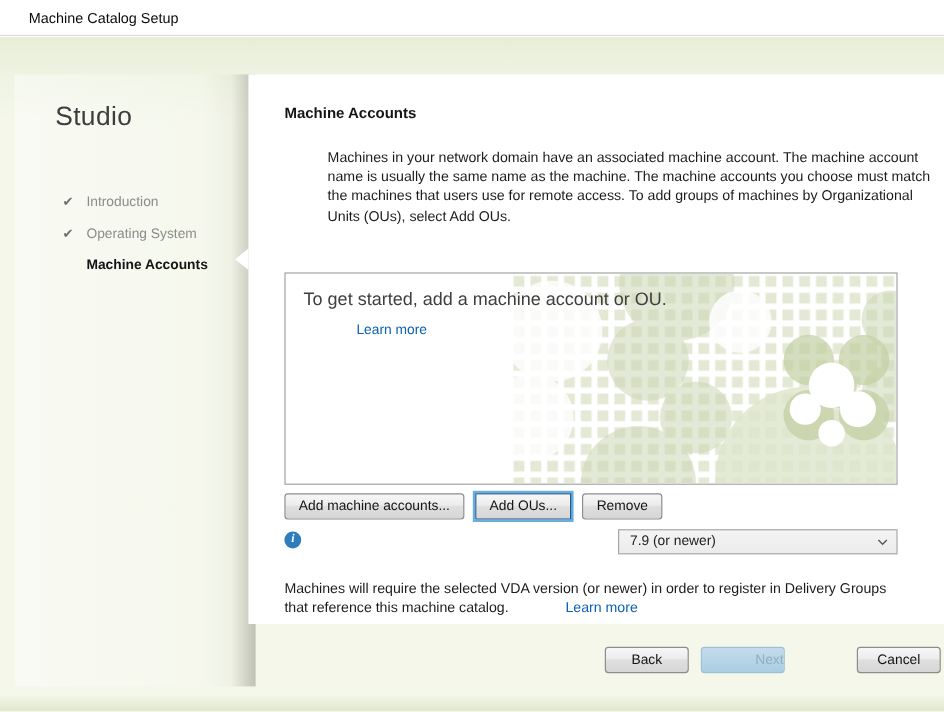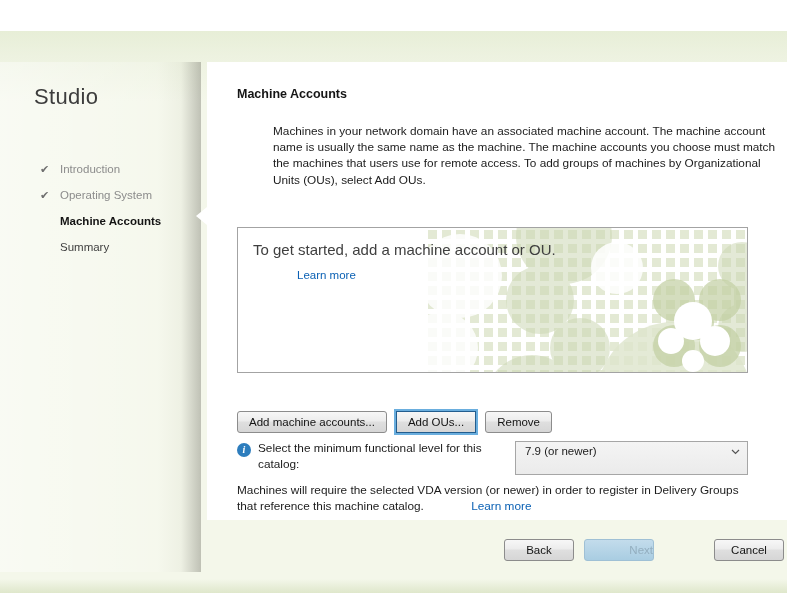--- a/index.html
+++ b/index.html
@@ -12,101 +12,101 @@
   .titlebar .title{ position:absolute; left:24px; top:0; line-height:30px; font-size:12px; color:#0a0a0a; }
 
   
   .dialog-bg{ position:absolute; top:31px; left:0; width:787px; height:562px; background:#f4f7ea; }
   .band{ position:absolute; top:31px; left:0; width:787px; height:70px;
          background:linear-gradient(180deg,#e7eed7 0%, #edf2e0 35%, rgba(244,247,234,0) 100%); }
   .bottom-strip{ position:absolute; bottom:0; left:0; width:787px; height:14px;
          background:linear-gradient(180deg, rgba(222,230,200,0) 0%, #dfe7cb 100%); }
 
   
-  .sidebar{ position:absolute; left:0; top:62px; width:201px; height:510px;
+  .sidebar{ position:absolute; left:12px; top:62px; width:201px; height:510px;
             background:linear-gradient(to right, rgba(255,255,255,0.45) 0%, rgba(255,255,255,0.15) 78%,
                        rgba(140,140,128,0.06) 90%, rgba(105,105,95,0.38) 100%); }
   .studio{ position:absolute; left:34px; top:22px; font-size:22px; color:#3d3d3d; letter-spacing:.3px; }
   .steps{ position:absolute; left:40px; top:100px; list-style:none; width:160px; }
   .step{ position:relative; padding-left:20px; height:26px; font-size:11.5px; line-height:15px; }
   .step .check{ position:absolute; left:0; top:0; font-size:11px; color:#6f6f6f; }
   .step.done{ color:#8c8c8c; }
   .step.current{ color:#141414; font-weight:bold; }
   .step.upcoming{ color:#3f3f3f; }
 
   
   .panel{ position:absolute; left:207px; top:62px; width:580px; height:458px; background:#fff; }
   .notch{ position:absolute; left:196px; top:207px; width:0; height:0; z-index:3;
           border-top:9px solid transparent; border-bottom:9px solid transparent; border-right:11px solid #fff; }
 
   
   .heading{ position:absolute; left:237px; top:87px; font-size:12.5px; font-weight:bold; color:#151515; }
   .intro{ position:absolute; left:237px; top:123px; width:514px; font-size:11.8px; line-height:16.2px; color:#1b1b1b;margin-left:36px; }
   .select-label{ position:absolute; left:237px; top:201px; font-size:11.8px; font-weight:bold; color:#151515; }
 
-  .listbox{ position:absolute; left:237px; top:227px; width:511px; height:146px;
+  .listbox{ position:absolute; left:237px; top:227px; width:511px; height:177px;
             background:#fff; border:1px solid #a3a3a3; overflow:hidden; }
   .listbox .deco{ position:absolute; right:0; top:0; }
   .placeholder{ position:absolute; left:15px; top:13px; font-size:15px; color:#3f3f3f; z-index:2; }
   .lb-learn{ position:absolute; left:15px; top:41px; font-size:11.5px; z-index:2; }
   a.link{ color:#0b61b4; text-decoration:none; cursor:pointer;margin-left:44px; }
 
   
   .btn{ display:inline-block; height:22px; padding:0 11px; font-size:11.5px; line-height:20px; color:#141414;
         text-align:right; border:1px solid #8c8c8c; border-radius:3px;
         background:linear-gradient(180deg,#f7f7f7 0%,#ececec 45%,#dfdfdf 50%,#d6d6d6 100%); cursor:pointer; }
   .btn-row{ position:absolute; left:237px; top:411px; }
   .btn-row .btn{ margin-right:6px; }
   .btn.focused{ border:1px solid #235d8e; border-radius:0; box-shadow:0 0 0 2px #6aaede; margin-left:3px; margin-right:9px; }
 
   
   .info-icon{ position:absolute; left:237px; top:443px; width:14px; height:14px; border-radius:50%;
               background:#2d7dbd; color:#fff; font:italic bold 10px/14px "Liberation Serif",serif; text-align:center; }
   .func-label{ position:absolute; left:258px; top:441px; width:252px; font-size:11.8px; line-height:15.5px; color:#1b1b1b; }
-  .dropdown{ position:absolute; left:515px; top:441px; width:233px; height:34px; border:1px solid #a6a6a6;
+  .dropdown{ position:absolute; left:515px; top:441px; width:233px; height:21px; border:1px solid #a6a6a6;
              background:linear-gradient(180deg,#f4f4f4,#ebebeb); cursor:pointer; }
   .dropdown .value{ position:absolute; left:9px; top:0; line-height:19px; font-size:11.5px; color:#1b1b1b; }
   .dropdown .chev{ position:absolute; right:7px; top:7px; }
 
   .vda-note{ position:absolute; left:237px; top:482px; width:516px; font-size:11.8px; line-height:16px; color:#1b1b1b; }
 
   
   .footer-btn{ position:absolute; top:539px; width:70px; height:22px; font-size:11.5px; line-height:20px;
                text-align:center; color:#141414; border:1px solid #8c8c8c; border-radius:3px;
                background:linear-gradient(180deg,#f7f7f7 0%,#ececec 45%,#dfdfdf 50%,#d6d6d6 100%); cursor:pointer; }
   .back{ left:504px; }
   .next{ left:584px; background:linear-gradient(180deg,#c3dcec,#a9cde2); border:1px solid #9fc0d5;
          color:#93aebf; cursor:default;text-align:right; }
   .cancel{ left:678px;margin-left:36px; }
 </style>
 </head>
 <body>
 
 <div class="screen">
 
+  <div class="titlebar">
+    <span class="title">Machine Catalog Setup</span>
+  </div>
 
   <div class="dialog-bg"></div>
   <div class="band"></div>
 
   <div class="sidebar">
     <div class="studio">Studio</div>
     <ul class="steps">
       <li class="step done">
         <span class="check">✔</span>
         <span>Introduction</span>
       </li>
       <li class="step done">
         <span class="check">✔</span>
         <span>Operating System</span>
       </li>
       <li class="step current">
         <span>Machine Accounts</span>
-      </li>
-      <li class="step upcoming">
-        <span>Summary</span>
       </li>
     </ul>
   </div>
 
   <div class="panel"></div>
   <div class="notch"></div>
 
   <div class="heading">Machine Accounts</div>
   <div class="intro">Machines in your network domain have an associated machine account. The machine account name is usually the same name as the machine. The machine accounts you choose must match the machines that users use for remote access. To add groups of machines by Organizational Units (OUs), select Add OUs.</div>
 
@@ -149,21 +149,20 @@
     </svg>
     <div class="placeholder">To get started, add a machine account or OU.</div>
     <a class="link lb-learn">Learn more</a>
   </div>
 
   <div class="btn-row">
     <button class="btn">Add machine accounts...</button><button class="btn focused">Add OUs...</button><button class="btn">Remove</button>
   </div>
 
   <div class="info-icon">i</div>
-  <div class="func-label">Select the minimum functional level for this catalog:</div>
   <div class="dropdown">
     <span class="value">7.9 (or newer)</span>
     <svg class="chev" width="9" height="6" viewBox="0 0 9 6">
       <polyline points="1,1 4.5,4.5 8,1" fill="none" stroke="#555" stroke-width="1.2"></polyline>
     </svg>
   </div>
 
   <div class="vda-note">
     <span>Machines will require the selected VDA version (or newer) in order to register in Delivery Groups that reference this machine catalog.</span>
     <a class="link">Learn more</a>

